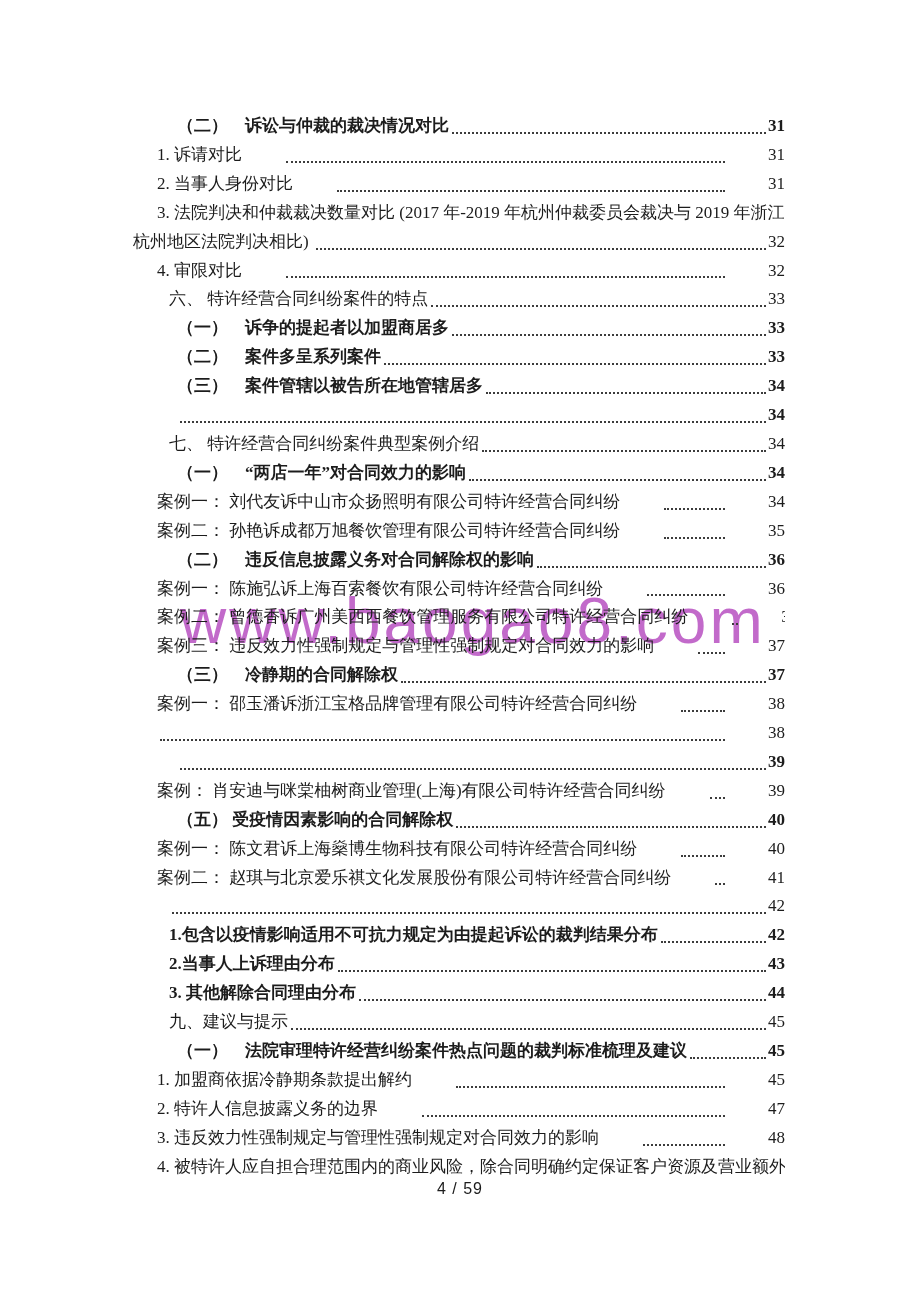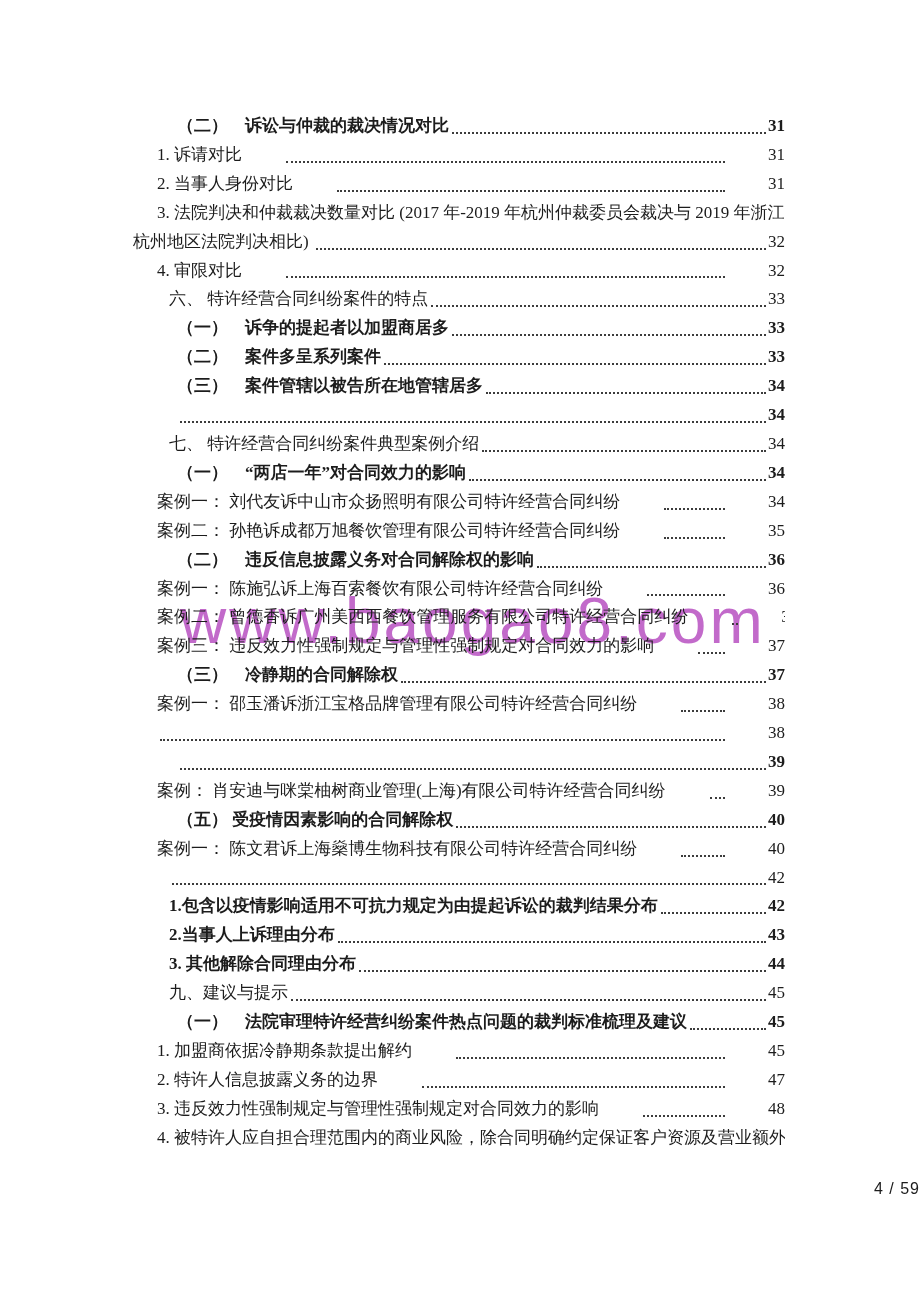--- a/index.html
+++ b/index.html
@@ -47,21 +47,21 @@
   }
   .h1  { font-weight:normal; padding-left:36px; }
   .h1b { font-weight:bold; padding-left:36px; }
   .h2  { font-weight:bold; padding-left:44px; }
   .item { padding-left:24px;gap:41px; }
   .cont { padding-left:0; }
   .footer {
     position:absolute;
     top:1180px; left:0;
     width:920px;
-    text-align:right;
+    text-align:center;
     font-family:"Liberation Sans","DejaVu Sans",sans-serif;
     font-size:16px;
     letter-spacing:1px;
     color:#1c1c1c;
     z-index:1;
   }
 </style>
 </head>
 <body>
 
@@ -187,20 +187,25 @@
       <div class="row h2">
         <span class="t">（五） 受疫情因素影响的合同解除权</span>
         <span class="leader"></span>
         <span class="pg">40</span>
       </div>
       <div class="row item">
         <span class="t">案例一： 陈文君诉上海燊博生物科技有限公司特许经营合同纠纷</span>
         <span class="leader"></span>
         <span class="pg">40</span>
       </div>
+      <div class="row item">
+        <span class="t">案例二： 赵琪与北京爱乐祺文化发展股份有限公司特许经营合同纠纷</span>
+        <span class="leader"></span>
+        <span class="pg">41</span>
+      </div>
       <div class="row h1">
         <span class="leader"></span>
         <span class="pg">42</span>
       </div>
       <div class="row h1b">
         <span class="t">1.包含以疫情影响适用不可抗力规定为由提起诉讼的裁判结果分布</span>
         <span class="leader"></span>
         <span class="pg">42</span>
       </div>
       <div class="row h1b">

